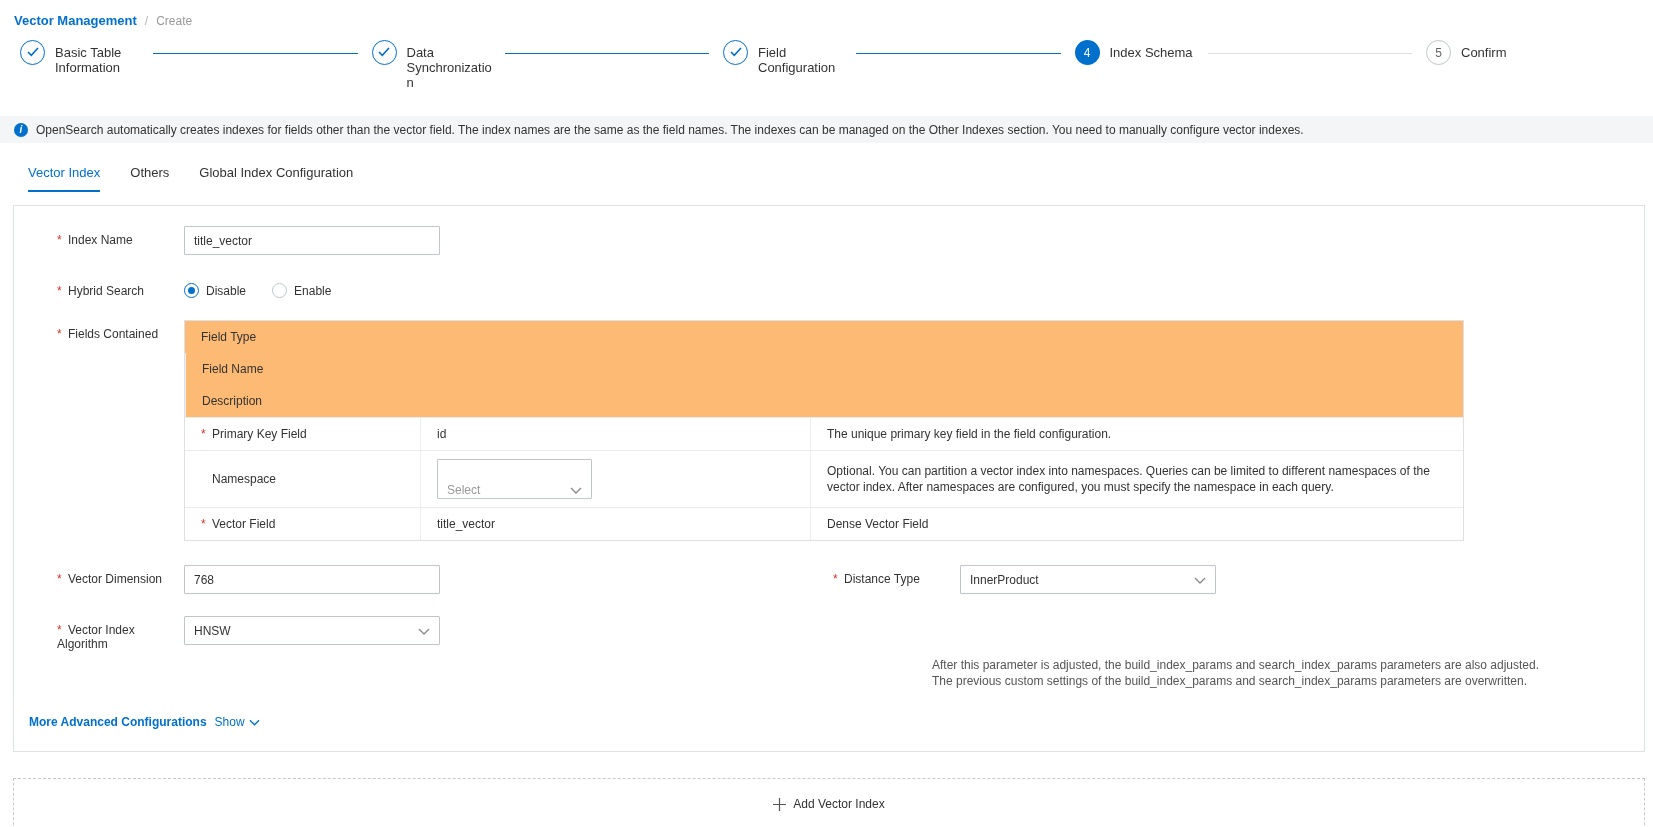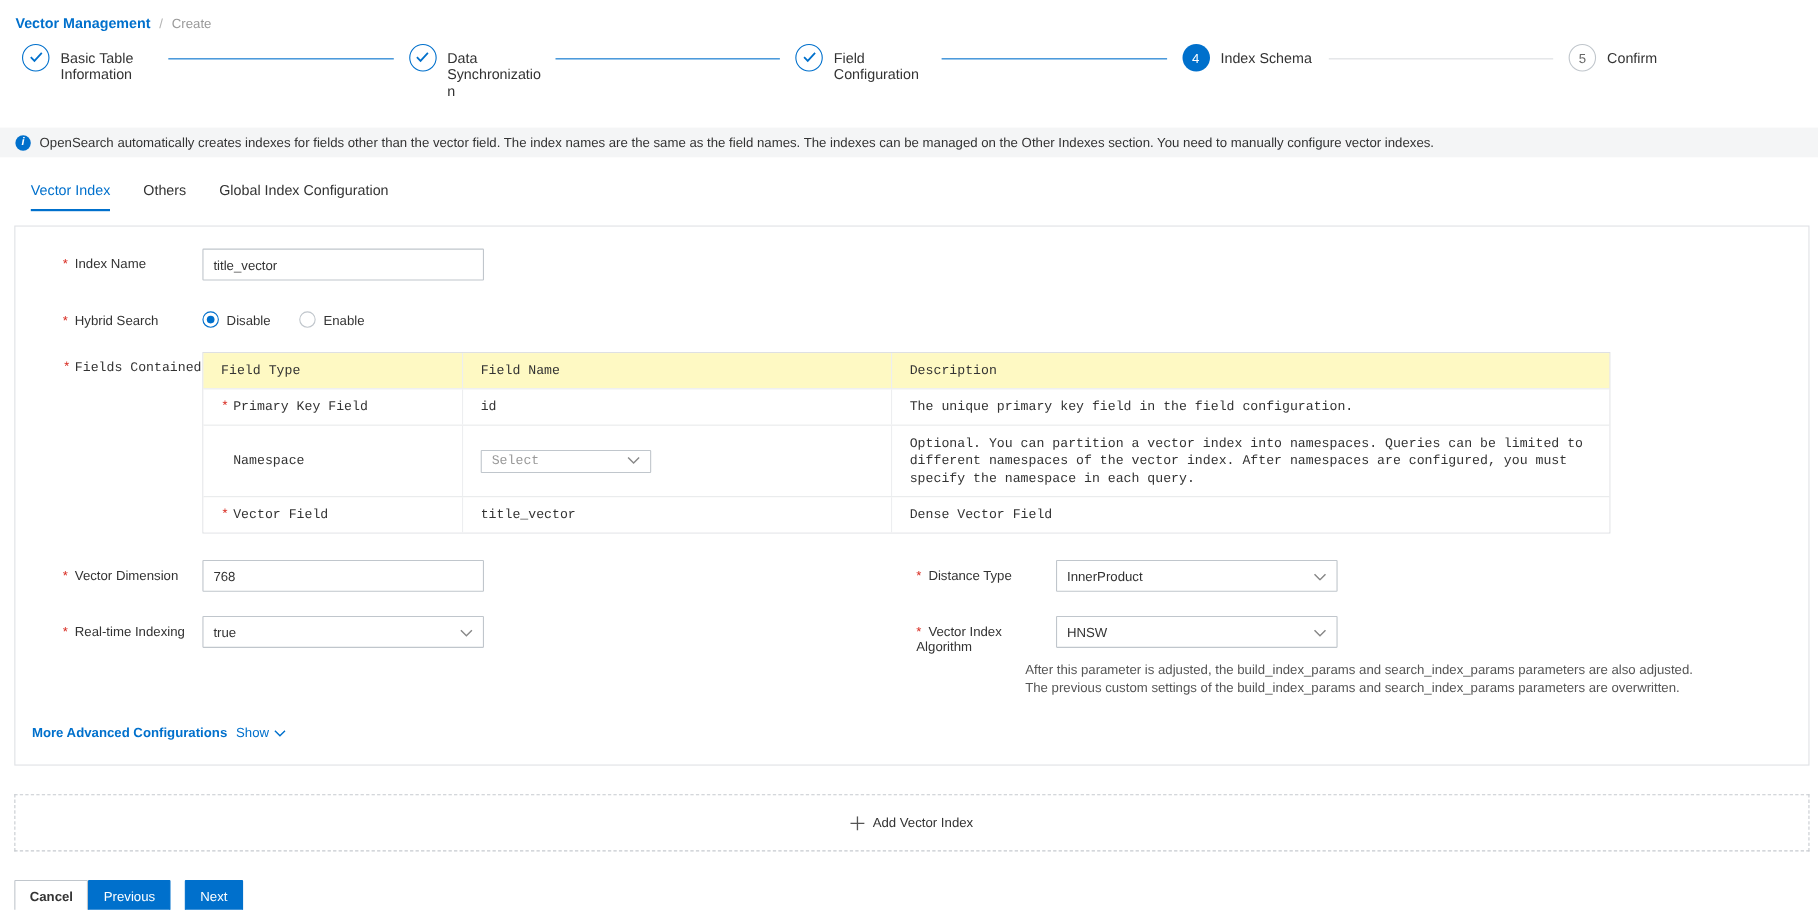--- a/index.html
+++ b/index.html
@@ -55,38 +55,38 @@
   .text-input {
     width:256px; height:29px; border:1px solid #C0C6CC; border-radius:1px;
     padding:0 9px; font-size:12px; color:#333; font-family:inherit; background:#fff;
   }
   .select {
     width:256px; height:29px; border:1px solid #C0C6CC; border-radius:1px; background:#fff;
     display:flex; align-items:center; justify-content:space-between; padding:0 9px; cursor:pointer;
   }
   .select .sel-value { color:#333; }
   .select .sel-placeholder { color:#999; }
-  .select-sm { width:155px; height:21px; }
+  .select-sm { width:155px; height:40px;align-items:flex-end; }
 
   
   .radio-group { display:flex; align-items:center; padding-top:6px; }
   .radio { display:flex; align-items:center; gap:7px; margin-right:26px; cursor:pointer; }
   .radio-outer {
     width:15px; height:15px; border:1px solid #C0C6CC; border-radius:50%; background:#fff;
     display:flex; align-items:center; justify-content:center; flex:none;
   }
   .radio.selected .radio-outer { border-color:#0070CC; }
   .radio-dot { width:7px; height:7px; border-radius:50%; }
   .radio.selected .radio-dot { background:#0070CC; }
 
   
   .fields-table { width:1280px; border:1px solid #DEE0E3; }
   .ft-row { display:flex; align-items:stretch; border-top:1px solid #E8EAEC; background:#fff; }
   .ft-row:first-child { border-top:none; }
-  .ft-head { background:#fef9c3; }
+  .ft-head { background:#fdba74;flex-direction:column; }
   .ft-cell { display:flex; align-items:center; padding:8px 14px 8px 16px; line-height:16px; }
   .ft-type { width:235px; flex:none; }
   .ft-name { width:390px; flex:none; border-left:1px solid #EDEEF0; }
   .ft-desc { flex:1; border-left:1px solid #EDEEF0; }
   .ft-head .ft-cell { color:#333; padding-top:8px; padding-bottom:8px; }
 
   
   .dual-left { display:flex; width:776px; flex:none; }
   .dual-right { display:flex; }
 
@@ -206,21 +206,21 @@
       </div>
       <div class="radio">
         <span class="radio-outer">
             <span class="radio-dot"></span>
           </span>
         <span>Enable</span>
       </div>
     </div>
   </div>
 
-  <div class="form-row" style="margin-bottom:24px;font-family:Liberation Mono, monospace;">
+  <div class="form-row" style="margin-bottom:24px;">
     <div class="form-label">
       <span class="req">*</span><span>Fields Contained</span>
     </div>
     <div class="fields-table">
       <div class="ft-row ft-head">
         <div class="ft-cell ft-type">Field Type</div>
         <div class="ft-cell ft-name">Field Name</div>
         <div class="ft-cell ft-desc">Description</div>
       </div>
       <div class="ft-row">
@@ -275,33 +275,20 @@
         <span>
           <svg width="12" height="7" viewBox="0 0 12 7">
               <path d="M1 1l5 5 5-5" stroke="#888" stroke-width="1.3" fill="none"></path>
             </svg>
         </span>
       </div>
     </div>
   </div>
 
   <div class="form-row" style="margin-bottom:0;">
-    <div class="dual-left">
-      <div class="form-label">
-        <span class="req">*</span><span>Real-time Indexing</span>
-      </div>
-      <div class="select">
-        <span class="sel-value">true</span>
-        <span>
-          <svg width="12" height="7" viewBox="0 0 12 7">
-              <path d="M1 1l5 5 5-5" stroke="#888" stroke-width="1.3" fill="none"></path>
-            </svg>
-        </span>
-      </div>
-    </div>
     <div class="dual-right">
       <div class="form-label">
         <span class="req">*</span><span>Vector Index Algorithm</span>
       </div>
       <div class="select">
         <span class="sel-value">HNSW</span>
         <span>
           <svg width="12" height="7" viewBox="0 0 12 7">
               <path d="M1 1l5 5 5-5" stroke="#888" stroke-width="1.3" fill="none"></path>
             </svg>

